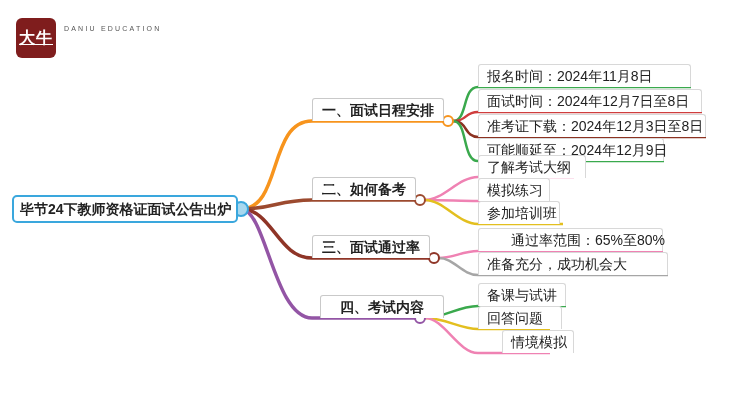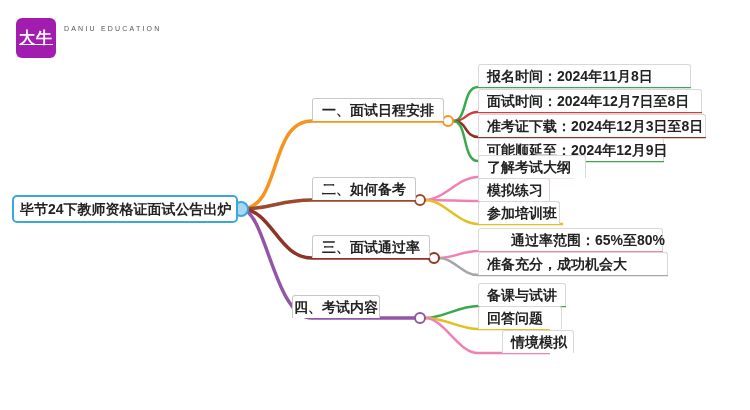--- a/index.html
+++ b/index.html
@@ -15,21 +15,21 @@
   .central{
     border:2px solid #3aa7dd;border-radius:5px;height:28px;line-height:24px;
     font-size:14px;font-weight:bold;text-align:center;padding:0 6px;
   }
   .branch{
     border:1px solid #c9c9c9;border-bottom:none;height:23px;line-height:22px;
     font-size:14px;font-weight:600;text-align:center;border-radius:3px 3px 0 0;
   }
   .leaf{
     border:1px solid #d8d8d8;border-bottom:none;height:23px;line-height:22px;
-    font-size:14px;text-align:left;padding:0 8px;border-radius:3px 3px 0 0;font-weight:bold;
+    font-size:14px;text-align:left;padding:0 8px;border-radius:3px 3px 0 0;
   }
   .logo{position:absolute;left:16px;top:18px;display:flex;align-items:flex-start;z-index:3;}
   .seal{
     width:40px;height:40px;border-radius:6px;display:flex;align-items:center;justify-content:center;
     color:#fff;font-weight:bold;font-size:16px;letter-spacing:1px;
   }
   .logo-text{margin-left:8px;padding-top:4px;}
   .logo-name{font-size:18px;font-weight:bold;color:#1a1a1a;letter-spacing:3px;line-height:20px;}
   .logo-sub{font-size:7px;color:#555;letter-spacing:2.2px;margin-top:3px;}
   svg{position:absolute;left:0;top:0;z-index:1;}
@@ -62,21 +62,21 @@
   <path d="M 425 318 C 444 318 458 353 478 353 L 550 353" stroke-width="2.5" style="stroke: rgb(239, 130, 179);"></path>
 
   <circle cx="241" cy="209" r="7" stroke-width="2" style="stroke: rgb(58, 167, 221); fill: rgb(168, 216, 239);"></circle>
   <circle cx="448" cy="121" r="5" fill="#ffffff" stroke-width="2" style="stroke: rgb(247, 148, 29);"></circle>
   <circle cx="420" cy="200" r="5" fill="#ffffff" stroke-width="2" style="stroke: rgb(156, 74, 47);"></circle>
   <circle cx="434" cy="258" r="5" fill="#ffffff" stroke-width="2" style="stroke: rgb(143, 53, 39);"></circle>
   <circle cx="420" cy="318" r="5" fill="#ffffff" stroke-width="2" style="stroke: rgb(147, 85, 165);"></circle>
 </svg>
 
 <div class="logo">
-  <div class="seal" style="background: #a21caf; text-decoration: underline;">大牛</div>
+  <div class="seal" style="background: #7f1d1d; text-decoration: underline;">大牛</div>
   <div class="logo-text">
     <div class="logo-sub">DANIU EDUCATION</div>
   </div>
 </div>
 
 <div class="node central" style="left: 12px; top: 195px; width: 226px; border-color: rgb(58, 167, 221);">毕节24下教师资格证面试公告出炉</div>
 
 <div class="node branch" style="left:312px;top:98px;width:132px;">一、面试日程安排</div>
 <div class="node leaf" style="left:478px;top:64px;width:213px;">报名时间：2024年11月8日</div>
 <div class="node leaf" style="left:478px;top:89px;width:224px;">面试时间：2024年12月7日至8日</div>
@@ -85,16 +85,16 @@
 
 <div class="node branch" style="left:312px;top:177px;width:104px;">二、如何备考</div>
 <div class="node leaf" style="left:478px;top:155px;width:108px;">了解考试大纲</div>
 <div class="node leaf" style="left:478px;top:178px;width:72px;">模拟练习</div>
 <div class="node leaf" style="left:478px;top:201px;width:82px;">参加培训班</div>
 
 <div class="node branch" style="left:312px;top:235px;width:118px;">三、面试通过率</div>
 <div class="node leaf" style="left:478px;top:228px;width:185px;padding-left:32px;">通过率范围：65%至80%</div>
 <div class="node leaf" style="left:478px;top:252px;width:190px;">准备充分，成功机会大</div>
 
-<div class="node branch" style="left:292px;top:295px;width:88px;">四、考试内容</div>
+<div class="node branch" style="left:320px;top:295px;width:124px;">四、考试内容</div>
 <div class="node leaf" style="left:478px;top:283px;width:88px;">备课与试讲</div>
 <div class="node leaf" style="left:478px;top:306px;width:84px;">回答问题</div>
 <div class="node leaf" style="left:478px;top:330px;width:72px;margin-left:24px;">情境模拟</div>
 
 </body></html>

